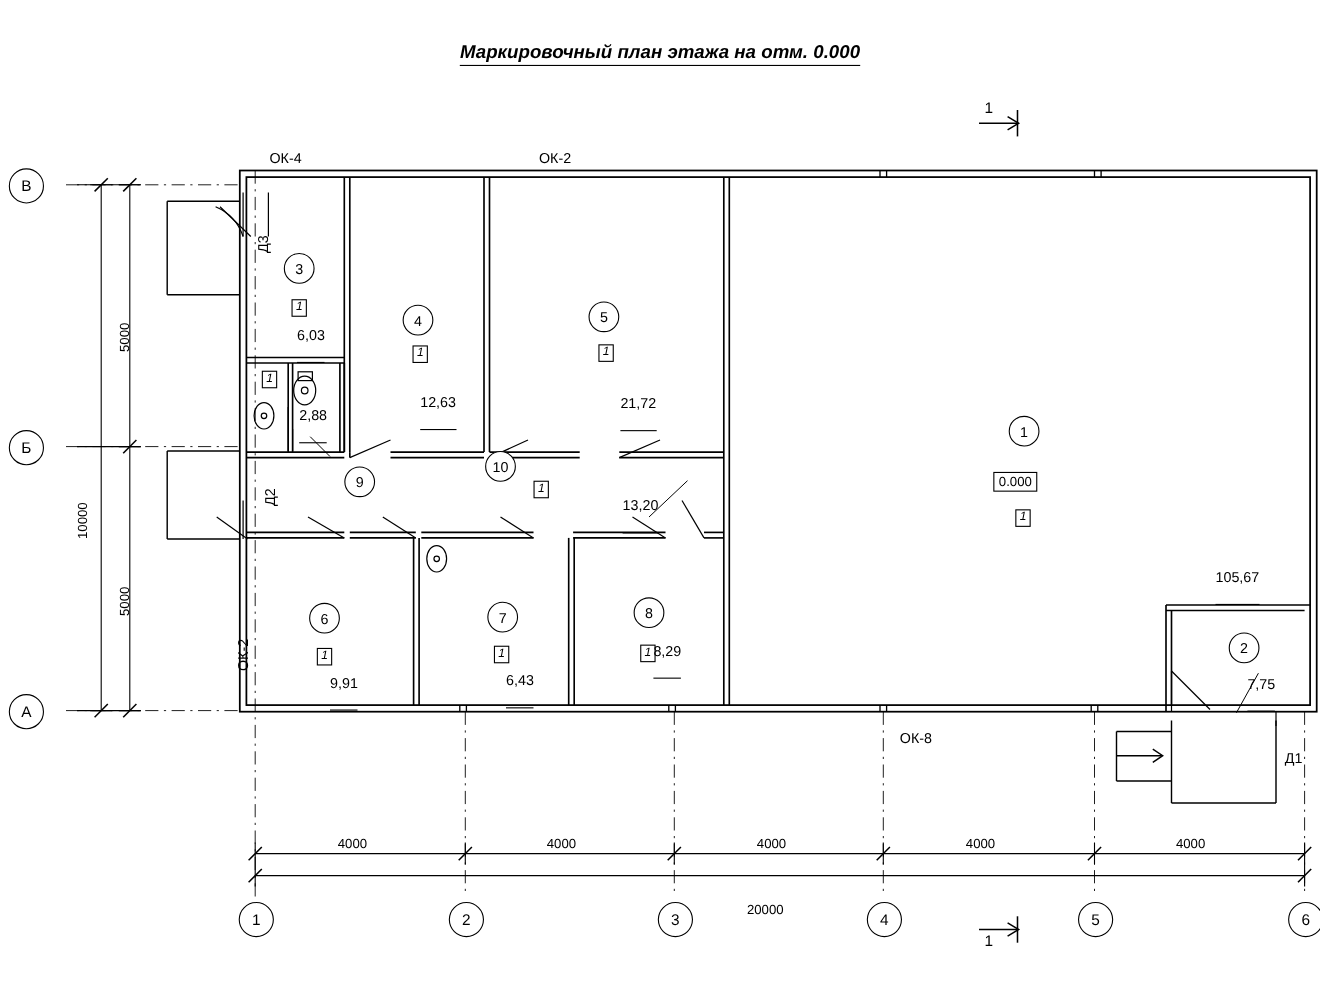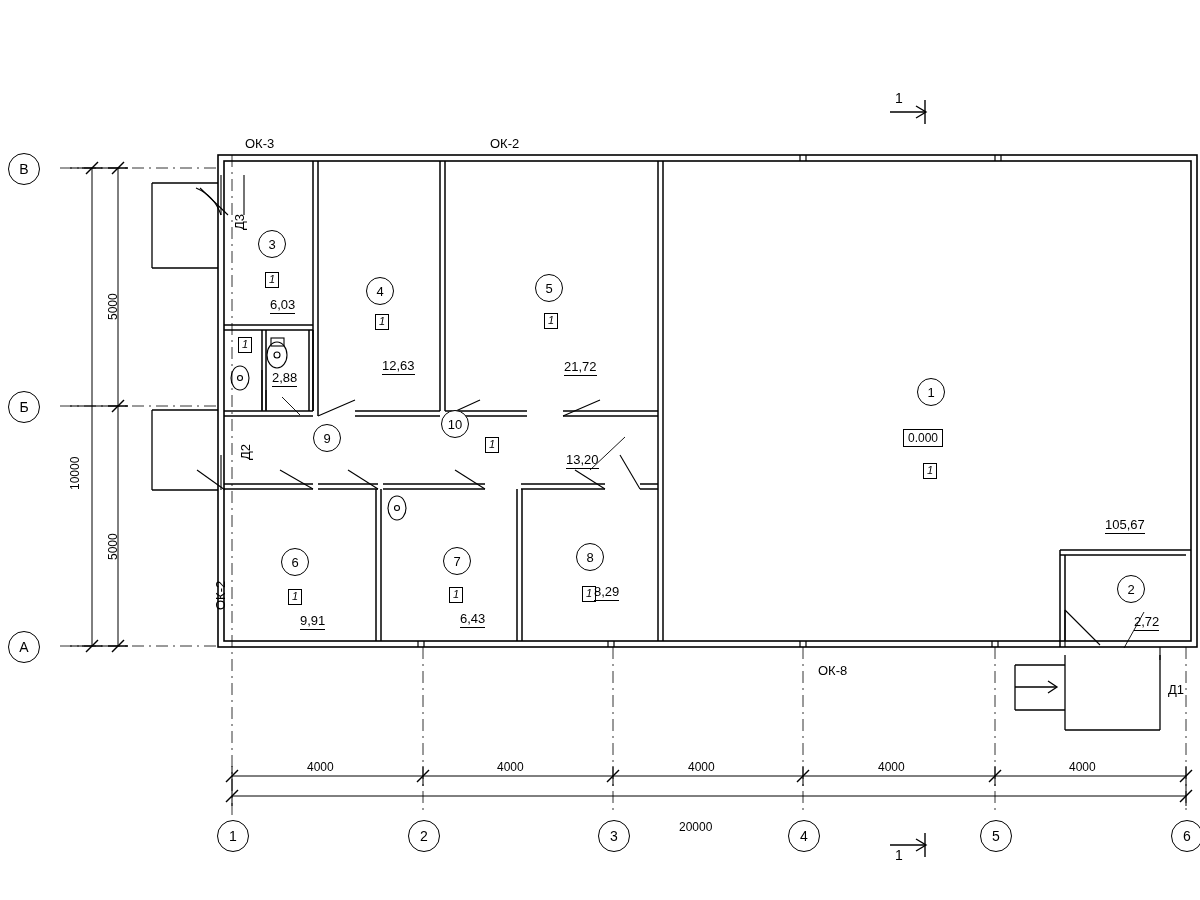--- a/index.html
+++ b/index.html
@@ -38,21 +38,21 @@
     padding-bottom: 2px;
   }
   .lbl {
     position: absolute;
     font-size: 13px;
     color: #000;
     white-space: nowrap;
   }
   .lbl.u {
     border-bottom: 1.4px solid #000;
-    padding-bottom: 1px;
+    padding-bottom: 17px;
   }
   .lbl.rot {
     transform: rotate(-90deg);
     transform-origin: left top;
   }
   .boxnum {
     position: absolute;
     font-size: 11px;
     font-style: italic;
     color: #000;
@@ -108,20 +108,21 @@
     position: absolute;
     font-size: 14px;
     color: #000;
   }
 </style>
 </head>
 <body>
 
 <div id="sheet">
 
+  <div class="ttl"><span>Маркировочный план этажа на отм. 0.000</span></div>
 
   <svg id="plan-svg" width="1200" height="900">
     <g fill="none" stroke="#000" stroke-width="1">
 
       <g stroke-width="1.6">
         <rect x="218" y="155" width="979" height="492"></rect>
         <rect x="224" y="161" width="967" height="480"></rect>
       </g>
 
       <g stroke-width="1.5">
@@ -322,36 +323,36 @@
   <div class="dim vert" style="left:68px;  top:490px;">10000</div>
   <div class="dim vert" style="left:106px; top:560px;">5000</div>
 
   <div class="dim" style="left:307px;  top:760px;">4000</div>
   <div class="dim" style="left:497px;  top:760px;">4000</div>
   <div class="dim" style="left:688px;  top:760px;">4000</div>
   <div class="dim" style="left:878px;  top:760px;">4000</div>
   <div class="dim" style="left:1069px; top:760px;">4000</div>
   <div class="dim" style="left:679px;  top:820px;">20000</div>
 
-  <div class="lbl" style="left:245px; top:136px;">ОК-3</div>
+  <div class="lbl" style="left:245px; top:136px;">ОК-4</div>
   <div class="lbl" style="left:490px; top:136px;">ОК-2</div>
   <div class="lbl rot" style="left:213px; top:610px;">ОК-2</div>
   <div class="lbl" style="left:818px; top:663px;">ОК-8</div>
 
   <div class="lbl rot" style="left:232px; top:230px;">Д3</div>
   <div class="lbl rot" style="left:238px; top:460px;">Д2</div>
   <div class="lbl" style="left:1168px; top:682px;">Д1</div>
 
   <div class="circnum" style="left:917px; top:378px;">1</div>
   <div class="elev" style="left:903px; top:429px;">0.000</div>
   <div class="boxnum" style="left:923px; top:463px;">1</div>
   <div class="lbl u" style="left:1105px; top:517px;">105,67</div>
 
   <div class="circnum" style="left:1117px; top:575px;">2</div>
-  <div class="lbl u" style="left:1134px; top:614px;">2,72</div>
+  <div class="lbl u" style="left:1134px; top:614px;">7,75</div>
 
   <div class="circnum" style="left:258px; top:230px;">3</div>
   <div class="boxnum" style="left:265px; top:272px;">1</div>
   <div class="lbl u" style="left:270px; top:297px;">6,03</div>
 
   <div class="circnum" style="left:366px; top:277px;">4</div>
   <div class="boxnum" style="left:375px; top:314px;">1</div>
   <div class="lbl u" style="left:382px; top:358px;">12,63</div>
 
   <div class="circnum" style="left:535px; top:274px;">5</div>

